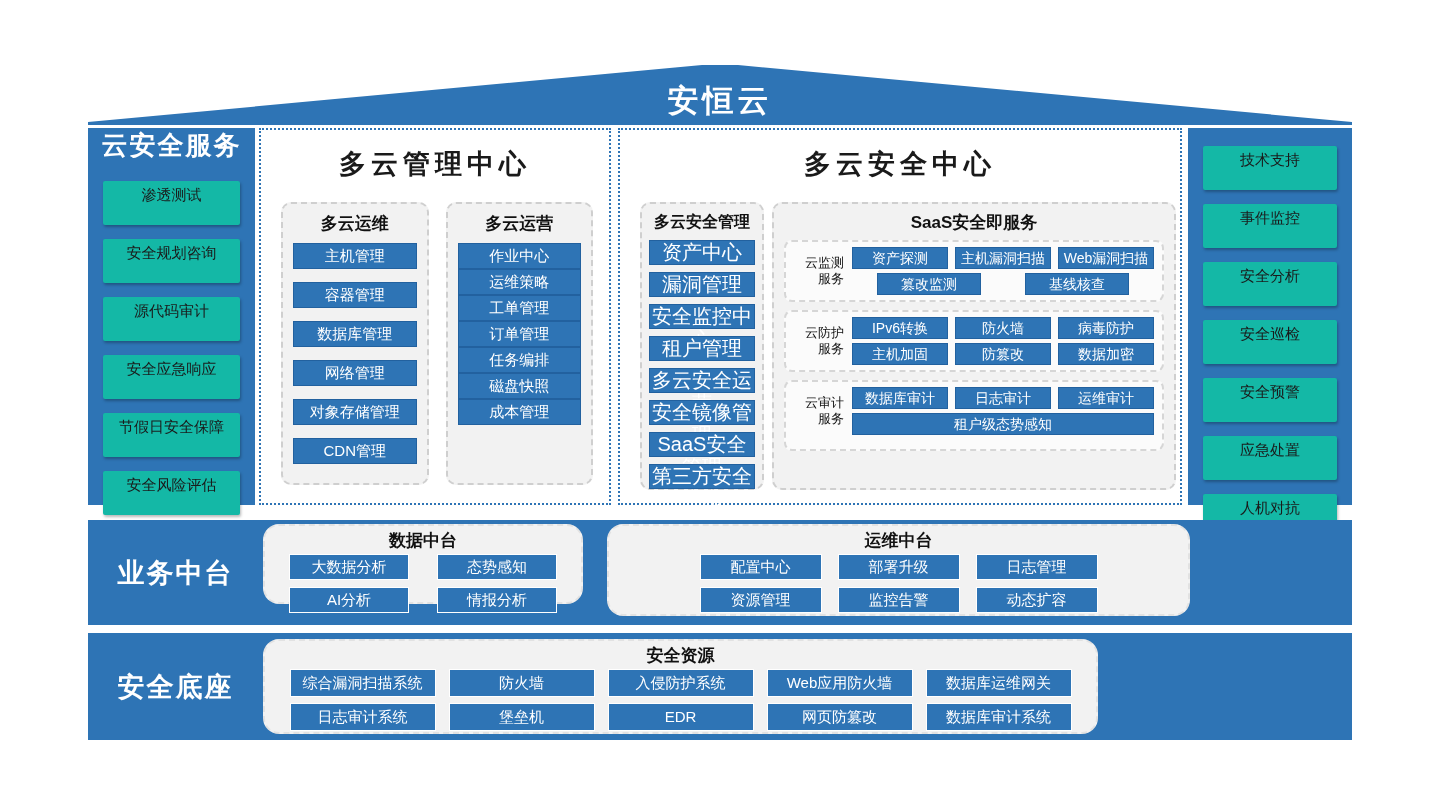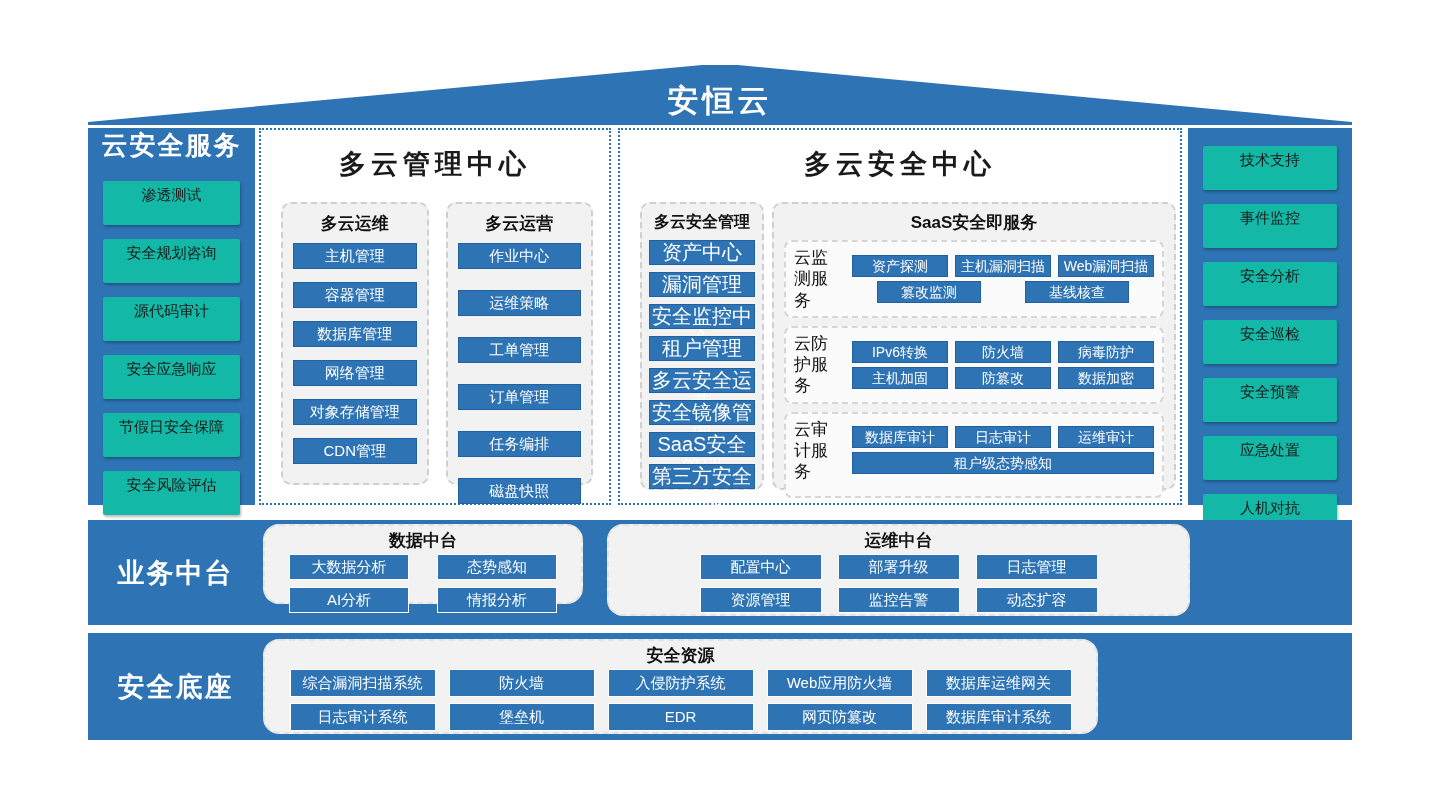--- a/index.html
+++ b/index.html
@@ -25,37 +25,37 @@
   .center-box{position:absolute;top:128px;height:377px;background:#fff;
               border:2px dotted #2E74B5;box-sizing:border-box;}
   .box-mgmt{left:259px;width:352px;}
   .box-sec{left:618px;width:564px;}
   .center-title{margin-top:16px;text-align:center;font-size:27px;font-weight:bold;
                 color:#1a1a1a;letter-spacing:5px;}
 
   .gray-box{background:#F2F2F2;border:2px dashed #CFCFCF;border-radius:10px;box-sizing:border-box;}
   .group-title{text-align:center;font-size:17px;font-weight:bold;color:#111;margin:2px 0 8px;}
   .group-items{display:flex;flex-direction:column;}
-  .gap13{gap:13px}.gap8{gap:21px}.gap7{gap:7px}
+  .gap13{gap:13px}.gap8{gap:0}.gap7{gap:7px}
   .blue-btn{background:#2E74B5;border:1px solid #22619f;color:#fff;text-align:center;
             font-size:15px;height:26px;line-height:24px;box-sizing:border-box;}
 
   .mgmt-groups{position:absolute;left:20px;right:16px;top:72px;bottom:18px;display:flex;gap:17px;}
   .mgmt-groups .group{flex:1;padding:6px 10px;}
 
   .sec-mgmt{position:absolute;left:20px;top:72px;width:124px;height:288px;padding:6px 7px;}
   .sec-mgmt .group-title{font-size:16px;margin:2px 0 7px;}
   .sec-mgmt .blue-btn{height:25px;line-height:23px;font-size:20px;}
 
   .saas{position:absolute;left:152px;top:72px;width:404px;height:288px;padding:4px 10px;}
   .saas-title{text-align:center;font-size:17px;font-weight:bold;color:#111;margin:3px 0 6px;}
   .svc-box{background:#FBFBFB;border:2px dashed #D6D6D6;border-radius:8px;display:flex;
            align-items:center;gap:8px;padding:5px 8px;margin-bottom:8px;box-sizing:border-box;}
   .svc-box.audit{padding-bottom:14px;}
-  .svc-label{width:50px;flex:none;text-align:left;font-size:17px;line-height:1.25;color:#111;}
+  .svc-label{width:50px;flex:none;text-align:right;font-size:13px;line-height:1.25;color:#111;}
   .svc-grid{flex:1;display:flex;flex-direction:column;gap:4px;}
   .svc-row{display:flex;gap:7px;}
   .svc-row .blue-btn{flex:1;height:22px;line-height:20px;font-size:14px;}
   .svc-row.offset{justify-content:center;gap:44px;}
   .svc-row.offset .blue-btn{flex:none;width:104px;}
 
   
   .band{position:absolute;left:88px;width:1264px;background:#2E74B5;}
   .band-business{top:520px;height:105px;}
   .band-security{top:633px;height:107px;}

